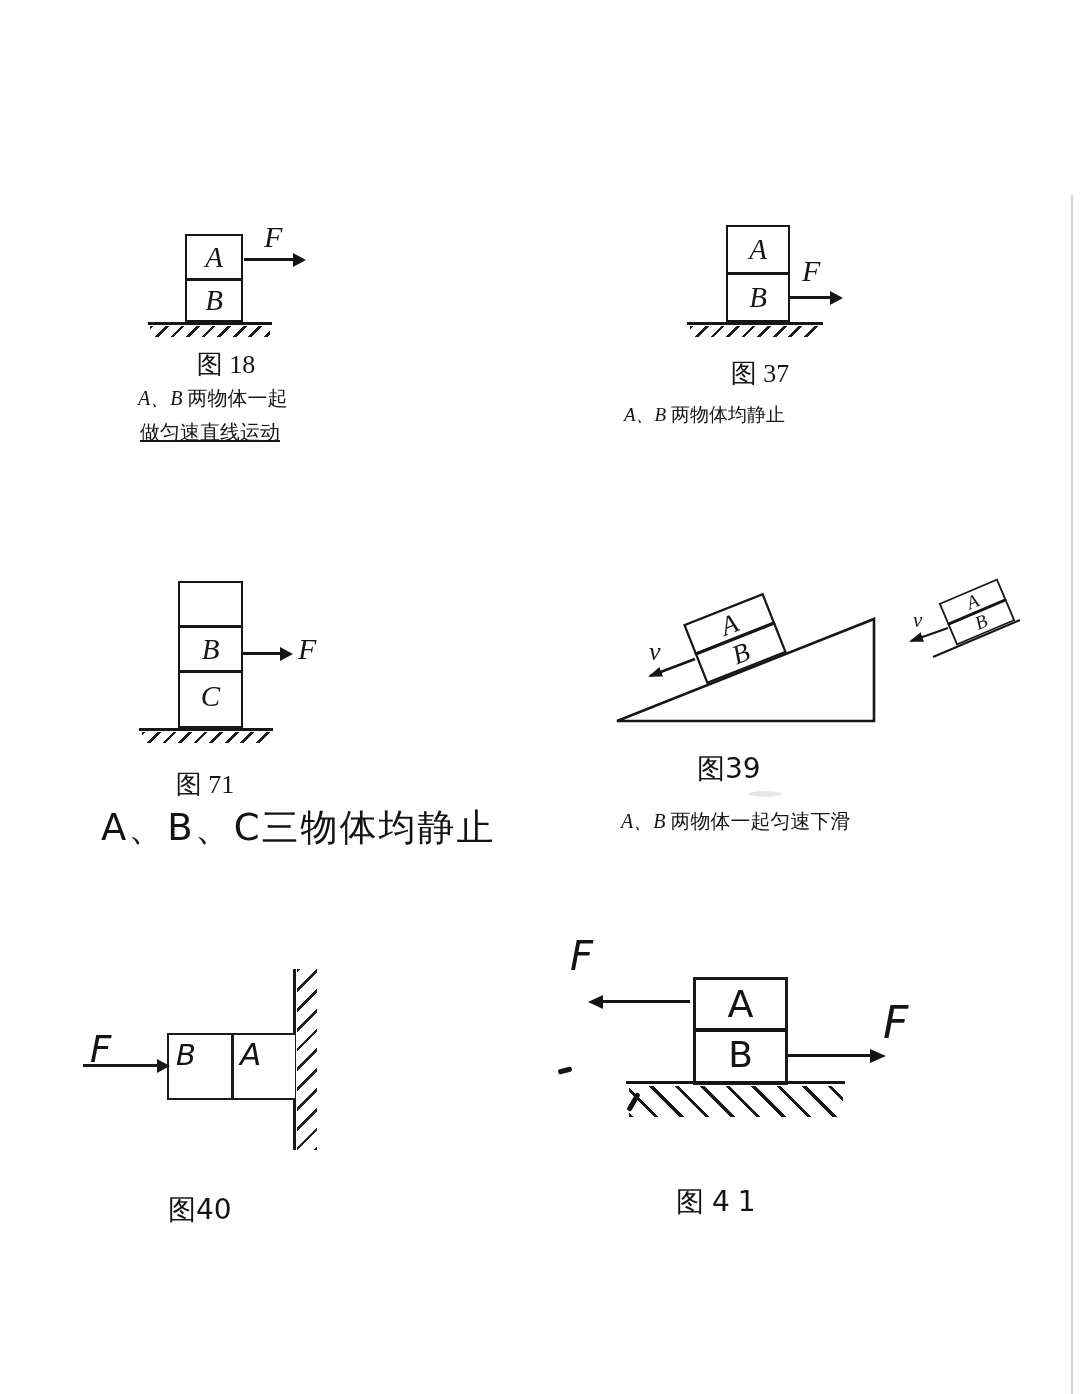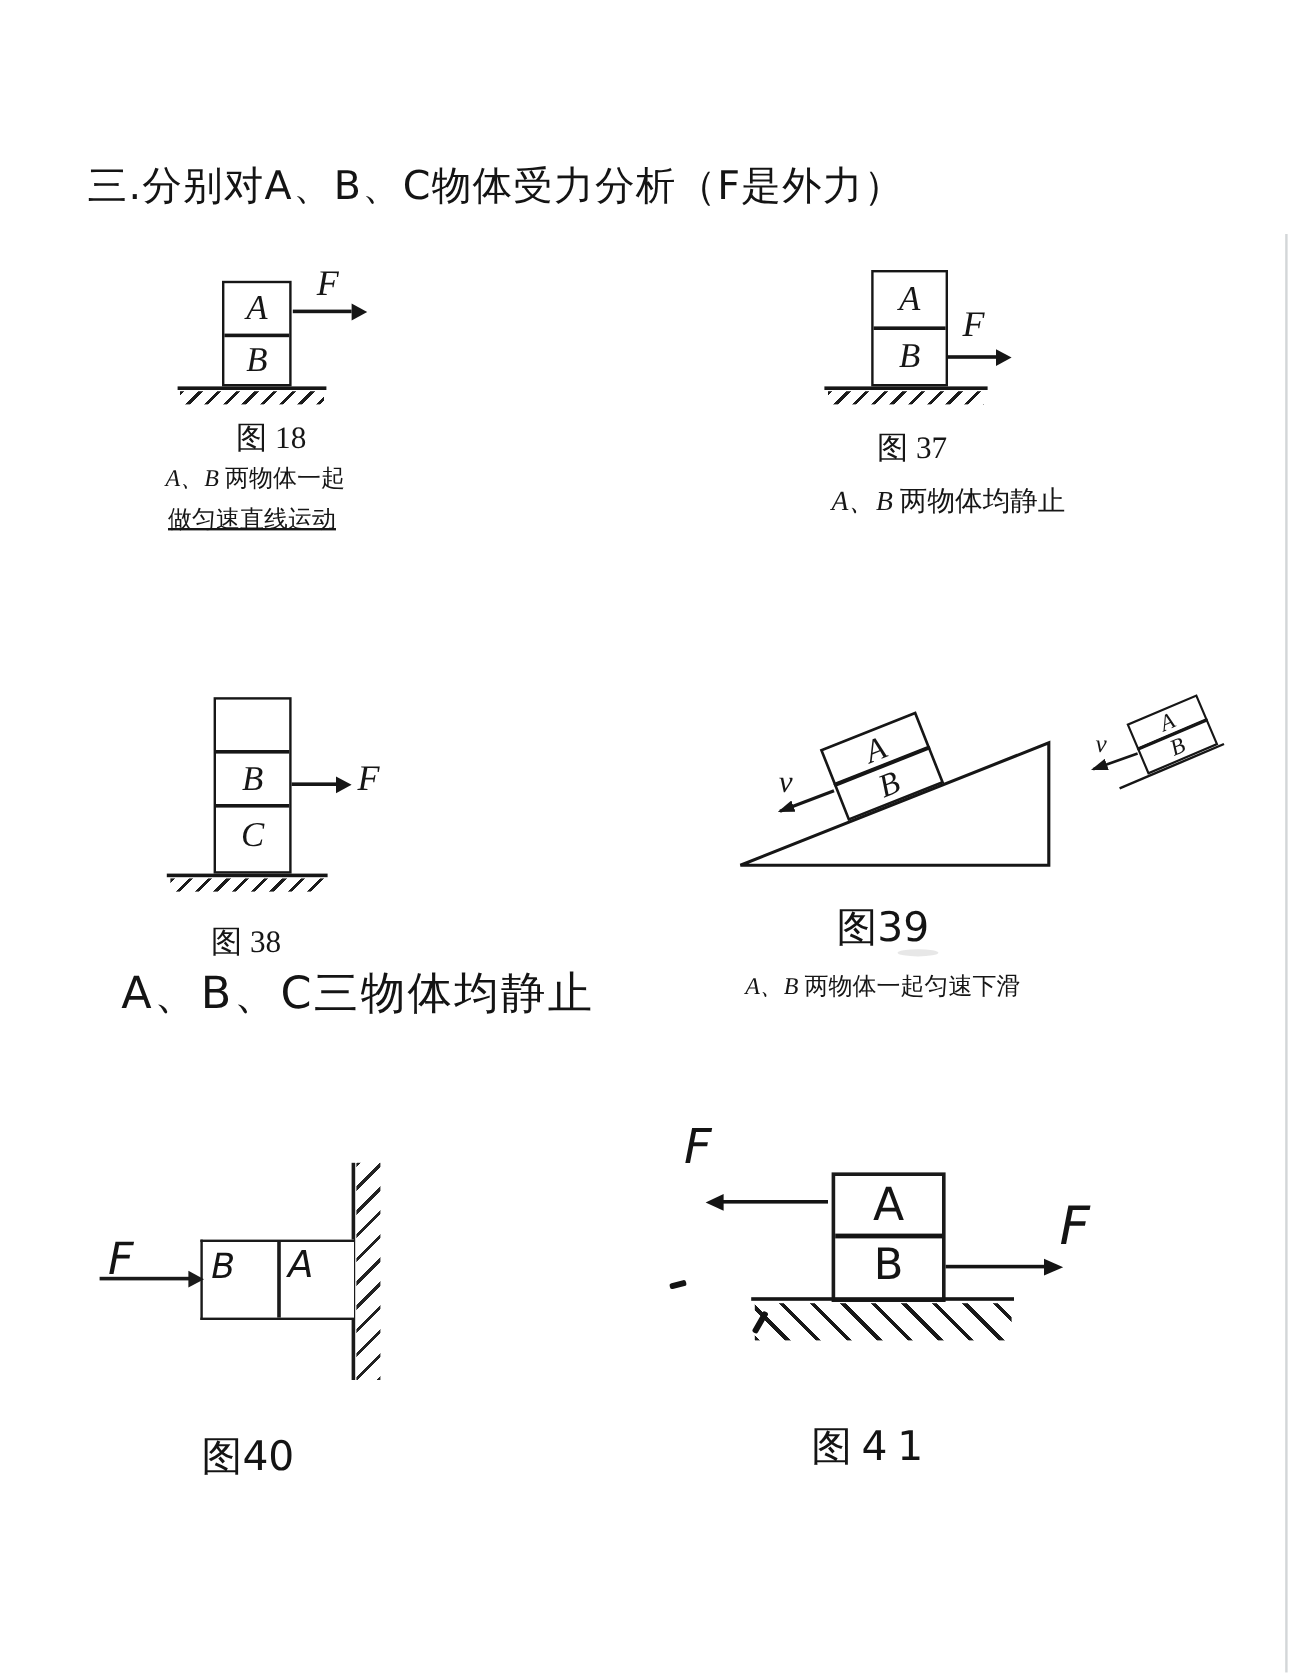--- a/index.html
+++ b/index.html
@@ -6,21 +6,21 @@
   .canvas{position:relative;width:1080px;height:1394px;background:#ffffff;overflow:hidden;
           font-family:"Liberation Serif","DejaVu Serif",serif;color:#161616;}
   .abs{position:absolute;}
   
   .hand{font-family:"DejaVu Sans","Liberation Sans",sans-serif;color:#141414;}
   .title{font-size:33px;letter-spacing:1px;font-weight:500;}
   .caption{font-size:26px;text-align:center;}
   .desc{font-size:20px;white-space:nowrap;}
   .it{font-style:italic;}
   .flab{font-style:italic;font-size:30px;font-family:"Liberation Serif",serif;}
-  .hand-cap{font-size:34px;}
+  .hand-cap{font-size:28px;}
   .hand-f{font-size:40px;font-style:italic;font-family:"DejaVu Sans",sans-serif;}
   
   .blockwrap{box-sizing:border-box;border:2.2px solid #161616;background:#fff;}
   .cell{box-sizing:border-box;display:flex;align-items:center;justify-content:center;
         font-style:italic;font-size:29px;font-family:"Liberation Serif",serif;}
   .divb{border-bottom:3.2px solid #161616;}
   
   .gline{background:#161616;}
   .hatch{background:repeating-linear-gradient(135deg,#1b1b1b 0 2.6px,transparent 2.6px 11px);}
   .wallhatch{background:repeating-linear-gradient(135deg,#222 0 2.6px,transparent 2.6px 14px);}
@@ -33,21 +33,20 @@
   .handbox{box-sizing:border-box;border:2.6px solid #1a1a1a;background:#fff;}
   .svg-lab{font-style:italic;font-family:"Liberation Serif",serif;fill:#161616;}
   .edge{background:#d3d6d8;}
   .smudge{background:#b9b9b9;opacity:.35;border-radius:50%;}
 </style>
 </head>
 <body>
 
 <div class="canvas">
 
-  <div class="abs hand title" style="left:73px;top:133px;">三.分别对A、B、C物体受力分析（F是外力）</div>
 
   <div>
     <div class="abs blockwrap" style="left:185px;top:234px;width:58px;height:88px;">
       <div class="cell divb" style="height:45px;">A</div>
       <div class="cell" style="height:39px;">B</div>
     </div>
     <div class="abs gline" style="left:148px;top:322px;width:124px;height:3px;"></div>
     <div class="abs hatch" style="left:150px;top:326px;width:120px;height:11px;"></div>
     <div class="abs shaft" style="left:244px;top:258px;width:49px;"></div>
     <div class="abs head-r" style="left:293px;top:252.5px;"></div>
@@ -61,35 +60,35 @@
     <div class="abs blockwrap" style="left:726px;top:225px;width:64px;height:97px;">
       <div class="cell divb" style="height:48px;">A</div>
       <div class="cell" style="height:44px;">B</div>
     </div>
     <div class="abs gline" style="left:687px;top:322px;width:136px;height:3px;"></div>
     <div class="abs hatch" style="left:690px;top:326px;width:130px;height:11px;"></div>
     <div class="abs shaft" style="left:790px;top:296px;width:40px;"></div>
     <div class="abs head-r" style="left:830px;top:290.5px;"></div>
     <div class="abs flab" style="left:802px;top:254px;">F</div>
     <div class="abs caption" style="left:695px;top:356px;width:130px;">图 37</div>
-    <div class="abs desc" style="left:693px;top:402px;font-size:23px;"><span class="it">A、B</span><span> 两物体均静止</span></div>
+    <div class="abs desc" style="left:624px;top:402px;font-size:19px;"><span class="it">A、B</span><span> 两物体均静止</span></div>
   </div>
 
   <div>
     <div class="abs blockwrap" style="left:178px;top:581px;width:65px;height:147px;">
       <div class="cell divb" style="height:45px;"></div>
       <div class="cell divb" style="height:45px;">B</div>
       <div class="cell" style="height:47px;">C</div>
     </div>
     <div class="abs gline" style="left:139px;top:728px;width:134px;height:3px;"></div>
     <div class="abs hatch" style="left:142px;top:732px;width:128px;height:11px;"></div>
     <div class="abs shaft" style="left:243px;top:652px;width:37px;"></div>
     <div class="abs head-r" style="left:280px;top:646.5px;"></div>
     <div class="abs flab" style="left:298px;top:632px;">F</div>
-    <div class="abs caption" style="left:140px;top:767px;width:130px;">图 38</div>
+    <div class="abs caption" style="left:140px;top:767px;width:130px;">图 71</div>
     <div class="abs hand" style="left:101px;top:803px;font-size:37px;letter-spacing:2px;">A、B、C三物体均静止</div>
   </div>
 
   <div>
     <svg class="abs" style="left:600px;top:565px;" width="480" height="180" viewBox="0 0 480 180">
       <defs>
         <marker id="arr" viewBox="0 0 14 10" refX="12" refY="5" markerWidth="14" markerHeight="10" orient="auto" markerUnits="userSpaceOnUse">
           <path d="M0,0 L14,5 L0,10 Z" fill="#161616"></path>
         </marker>
       </defs>

